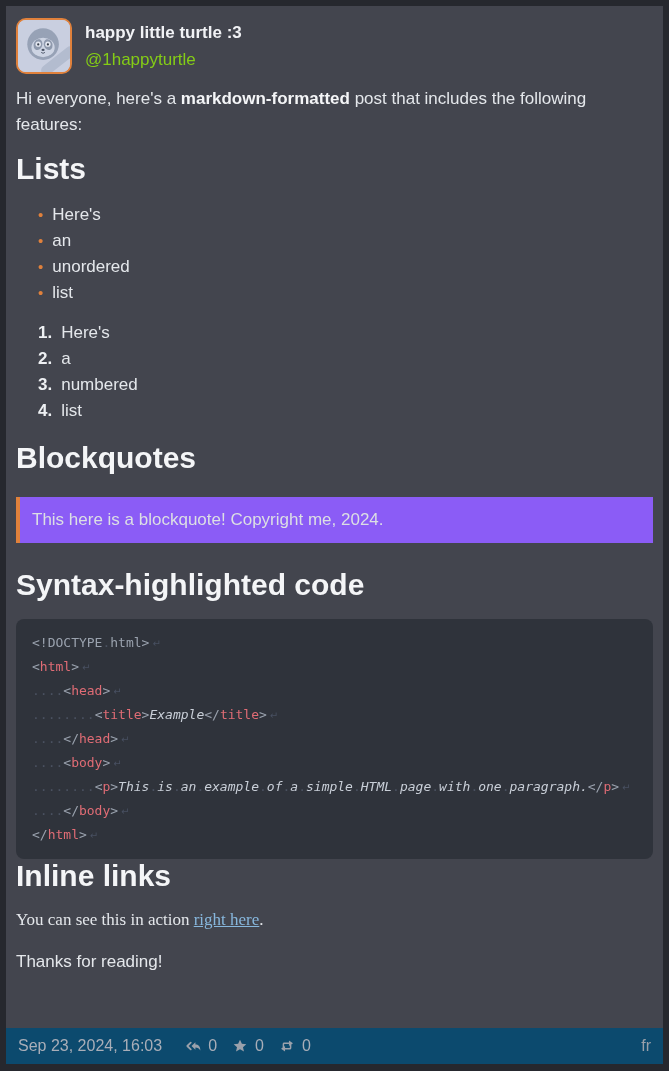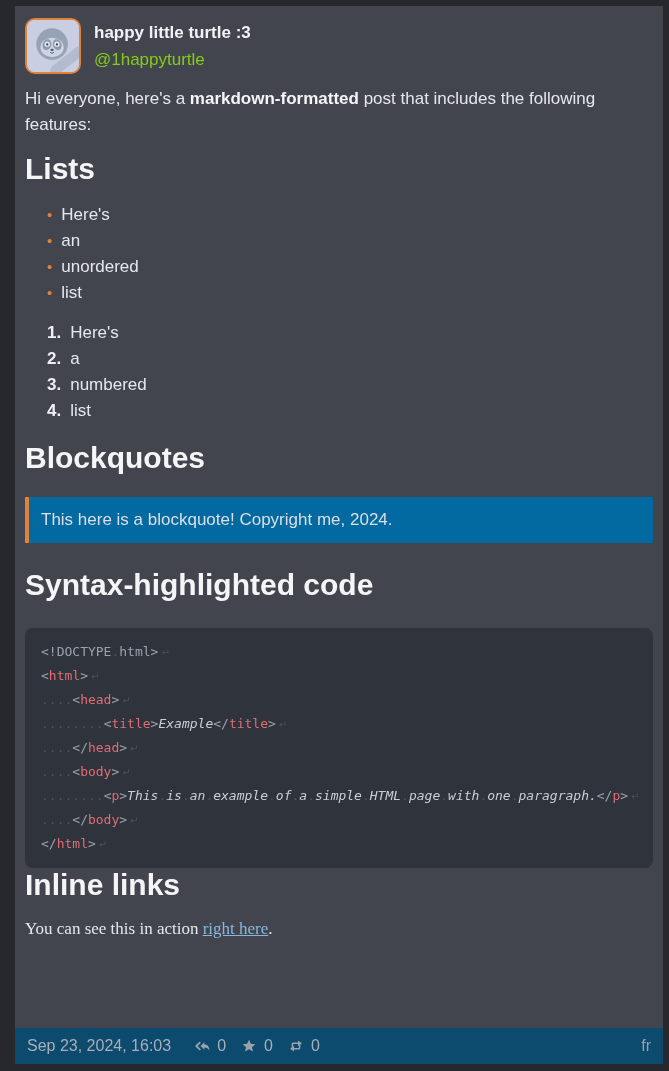--- a/index.html
+++ b/index.html
@@ -2,21 +2,21 @@
 <html><head>
 <meta charset="utf-8">
 <style>
   html,body{margin:0;padding:0;}
   body{
     width:669px;height:1071px;
     background:#26282e;
     font-family:"Liberation Sans","DejaVu Sans",sans-serif;
     overflow:hidden;
   }
-  .frame{width:669px;height:1071px;box-sizing:border-box;padding:6px 6px 7px 15px;}
+  .frame{width:669px;height:1071px;box-sizing:border-box;padding:6px 6px 7px 6px;}
   .card{
     width:100%;height:100%;box-sizing:border-box;
     background:#43454e;
     display:flex;flex-direction:column;
     overflow:hidden;
   }
   .content{flex:1;box-sizing:border-box;padding:12px 10px 0 10px;}
 
   
   .post-header{display:flex;align-items:center;gap:13px;}
@@ -43,27 +43,27 @@
   
   .ulist,.olist{list-style:none;margin:0;padding:0 0 0 22px;}
   .ulist{margin-top:16px;}
   .olist{margin-top:14px;}
   .ulist li,.olist li{display:flex;gap:9px;font-size:17px;line-height:26px;color:#e4e7eb;align-items:baseline;}
   .bullet{color:#e0813c;font-size:15px;}
   .onum{font-weight:bold;color:#eef0f3;}
 
   
   .quote{
-    margin:22px 0 0 0;background:#0369a1;border-left:4px solid #e0813c;
+    margin:22px 0 0 0;background:#8b5cf6;border-left:4px solid #e0813c;
     padding:11px 12px;font-size:17px;line-height:24px;color:#dcdfe4;
   }
 
   
   .code{
-    margin:26px 0 0 0;background:#2f333b;border-radius:8px;
+    margin:17px 0 0 0;background:#2f333b;border-radius:8px;
     padding:12px 16px;
     font-family:"DejaVu Sans Mono","Liberation Mono",monospace;
     font-size:13px;line-height:24px;
     white-space:pre;overflow:hidden;
   }
   .codeline{height:24px;}
   .tok-punct{color:#9aa2ae;}
   .tok-tag{color:#e06c75;}
   .tok-text{color:#c9cfd8;font-style:italic;}
   .tok-space{color:#4a5160;}
@@ -169,20 +169,21 @@
       <blockquote class="quote"><span>This here is a blockquote! Copyright me, 2024.</span></blockquote>
 
       <h1 class="h-code">Syntax-highlighted code</h1>
 
       <pre class="code" id="codeblock"><div class="codeline"><span class="tok-punct">&lt;!DOCTYPE</span><span class="tok-space">.</span><span class="tok-punct">html&gt;</span><span class="tok-eol">↵</span></div><div class="codeline"><span class="tok-punct">&lt;</span><span class="tok-tag">html</span><span class="tok-punct">&gt;</span><span class="tok-eol">↵</span></div><div class="codeline"><span class="tok-space">....</span><span class="tok-punct">&lt;</span><span class="tok-tag">head</span><span class="tok-punct">&gt;</span><span class="tok-eol">↵</span></div><div class="codeline"><span class="tok-space">........</span><span class="tok-punct">&lt;</span><span class="tok-tag">title</span><span class="tok-punct">&gt;</span><span class="tok-text">Example</span><span class="tok-punct">&lt;/</span><span class="tok-tag">title</span><span class="tok-punct">&gt;</span><span class="tok-eol">↵</span></div><div class="codeline"><span class="tok-space">....</span><span class="tok-punct">&lt;/</span><span class="tok-tag">head</span><span class="tok-punct">&gt;</span><span class="tok-eol">↵</span></div><div class="codeline"><span class="tok-space">....</span><span class="tok-punct">&lt;</span><span class="tok-tag">body</span><span class="tok-punct">&gt;</span><span class="tok-eol">↵</span></div><div class="codeline"><span class="tok-space">........</span><span class="tok-punct">&lt;</span><span class="tok-tag">p</span><span class="tok-punct">&gt;</span><span class="tok-text">This</span><span class="tok-space">.</span><span class="tok-text">is</span><span class="tok-space">.</span><span class="tok-text">an</span><span class="tok-space">.</span><span class="tok-text">example</span><span class="tok-space">.</span><span class="tok-text">of</span><span class="tok-space">.</span><span class="tok-text">a</span><span class="tok-space">.</span><span class="tok-text">simple</span><span class="tok-space">.</span><span class="tok-text">HTML</span><span class="tok-space">.</span><span class="tok-text">page</span><span class="tok-space">.</span><span class="tok-text">with</span><span class="tok-space">.</span><span class="tok-text">one</span><span class="tok-space">.</span><span class="tok-text">paragraph.</span><span class="tok-punct">&lt;/</span><span class="tok-tag">p</span><span class="tok-punct">&gt;</span><span class="tok-eol">↵</span></div><div class="codeline"><span class="tok-space">....</span><span class="tok-punct">&lt;/</span><span class="tok-tag">body</span><span class="tok-punct">&gt;</span><span class="tok-eol">↵</span></div><div class="codeline"><span class="tok-punct">&lt;/</span><span class="tok-tag">html</span><span class="tok-punct">&gt;</span><span class="tok-eol">↵</span></div></pre>
 
       <h1 class="h-inline">Inline links</h1>
 
       <p class="para link-para"><span>You can see this in action </span><a class="link" href="#">right here</a><span>.</span></p>
 
+      <p class="para outro">Thanks for reading!</p>
 
     </div>
 
     <footer class="post-footer">
       <span class="timestamp">Sep 23, 2024, 16:03</span>
 
       <span class="action">
         <svg viewBox="0 0 24 24">
           <path class="icon-stroke" d="M9 7.6 L4.4 12 L9 16.4"></path>
           <path class="icon-fill" d="M15.2 7 L10 12 L15.2 17 L15.2 13.9 C18.3 13.9 20.3 15.2 21.8 17.9 C21.8 12.4 19.2 10 15.2 10 Z"></path>

